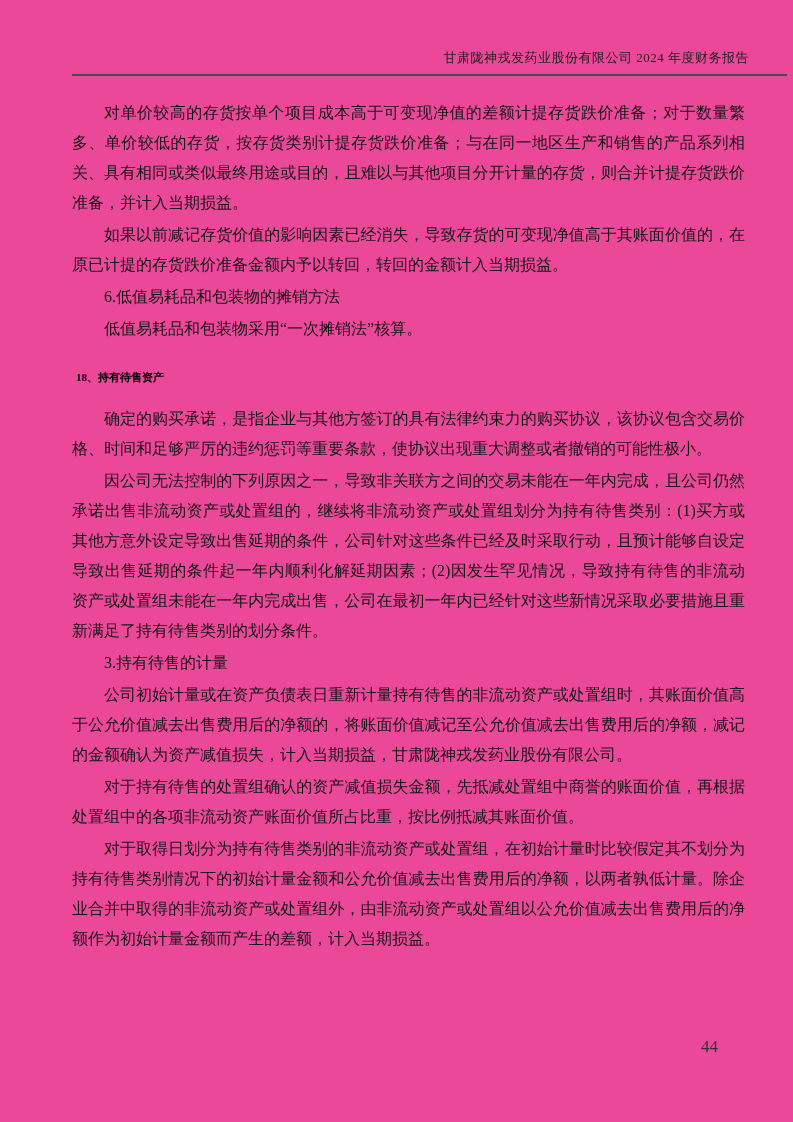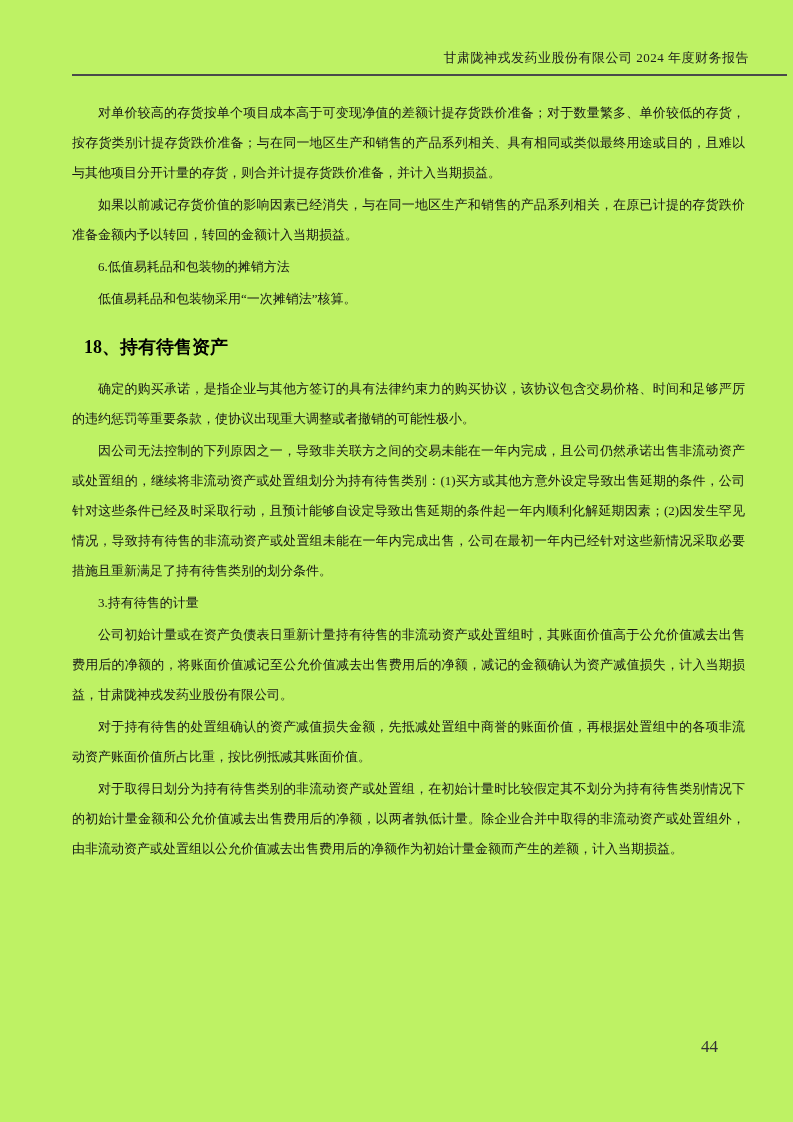--- a/index.html
+++ b/index.html
@@ -4,21 +4,21 @@
 <style>
   html, body {
     margin: 0;
     padding: 0;
     background: #ffffff;
   }
   .page {
     position: relative;
     width: 793px;
     height: 1122px;
-    background: #bef264;
+    background: #ec4899;
     overflow: hidden;
     font-family: "Liberation Serif", "DejaVu Serif", serif;
     color: #151515;
   }
   .header {
     position: absolute;
     top: 48px;
     left: 72px;
     width: 715px;
     box-sizing: border-box;
@@ -36,30 +36,30 @@
     white-space: nowrap;
   }
   .content {
     position: absolute;
     top: 98px;
     left: 72px;
     width: 673px;
   }
   .para {
     margin: 0 0 2px 0;
-    font-size: 13px;
+    font-size: 16px;
     line-height: 30px;
     text-align: justify;
     text-justify: inter-character;
     text-indent: 2em;
     color: #151515;
   }
   .heading {
-    margin: 18px 0 12px 12px;
-    font-size: 18px;
+    margin: 18px 0 12px 4px;
+    font-size: 11px;
     font-weight: bold;
     line-height: 30px;
     text-indent: 0;
     text-align: left;
     color: #000000;
   }
   .footer-pagenum {
     position: absolute;
     top: 1038px;
     right: 75px;
@@ -72,21 +72,21 @@
 <body>
 
 <div class="page">
 
   <div class="header">
     <span class="title">甘肃陇神戎发药业股份有限公司 2024 年度财务报告</span>
   </div>
 
   <div class="content">
     <p class="para">对单价较高的存货按单个项目成本高于可变现净值的差额计提存货跌价准备；对于数量繁多、单价较低的存货，按存货类别计提存货跌价准备；与在同一地区生产和销售的产品系列相关、具有相同或类似最终用途或目的，且难以与其他项目分开计量的存货，则合并计提存货跌价准备，并计入当期损益。</p>
-    <p class="para">如果以前减记存货价值的影响因素已经消失，与在同一地区生产和销售的产品系列相关，在原已计提的存货跌价准备金额内予以转回，转回的金额计入当期损益。</p>
+    <p class="para">如果以前减记存货价值的影响因素已经消失，导致存货的可变现净值高于其账面价值的，在原已计提的存货跌价准备金额内予以转回，转回的金额计入当期损益。</p>
     <p class="para">6.低值易耗品和包装物的摊销方法</p>
     <p class="para">低值易耗品和包装物采用“一次摊销法”核算。</p>
     <p class="heading">18、持有待售资产</p>
     <p class="para">确定的购买承诺，是指企业与其他方签订的具有法律约束力的购买协议，该协议包含交易价格、时间和足够严厉的违约惩罚等重要条款，使协议出现重大调整或者撤销的可能性极小。</p>
     <p class="para">因公司无法控制的下列原因之一，导致非关联方之间的交易未能在一年内完成，且公司仍然承诺出售非流动资产或处置组的，继续将非流动资产或处置组划分为持有待售类别：(1)买方或其他方意外设定导致出售延期的条件，公司针对这些条件已经及时采取行动，且预计能够自设定导致出售延期的条件起一年内顺利化解延期因素；(2)因发生罕见情况，导致持有待售的非流动资产或处置组未能在一年内完成出售，公司在最初一年内已经针对这些新情况采取必要措施且重新满足了持有待售类别的划分条件。</p>
     <p class="para">3.持有待售的计量</p>
     <p class="para">公司初始计量或在资产负债表日重新计量持有待售的非流动资产或处置组时，其账面价值高于公允价值减去出售费用后的净额的，将账面价值减记至公允价值减去出售费用后的净额，减记的金额确认为资产减值损失，计入当期损益，甘肃陇神戎发药业股份有限公司。</p>
     <p class="para">对于持有待售的处置组确认的资产减值损失金额，先抵减处置组中商誉的账面价值，再根据处置组中的各项非流动资产账面价值所占比重，按比例抵减其账面价值。</p>
     <p class="para">对于取得日划分为持有待售类别的非流动资产或处置组，在初始计量时比较假定其不划分为持有待售类别情况下的初始计量金额和公允价值减去出售费用后的净额，以两者孰低计量。除企业合并中取得的非流动资产或处置组外，由非流动资产或处置组以公允价值减去出售费用后的净额作为初始计量金额而产生的差额，计入当期损益。</p>
   </div>

